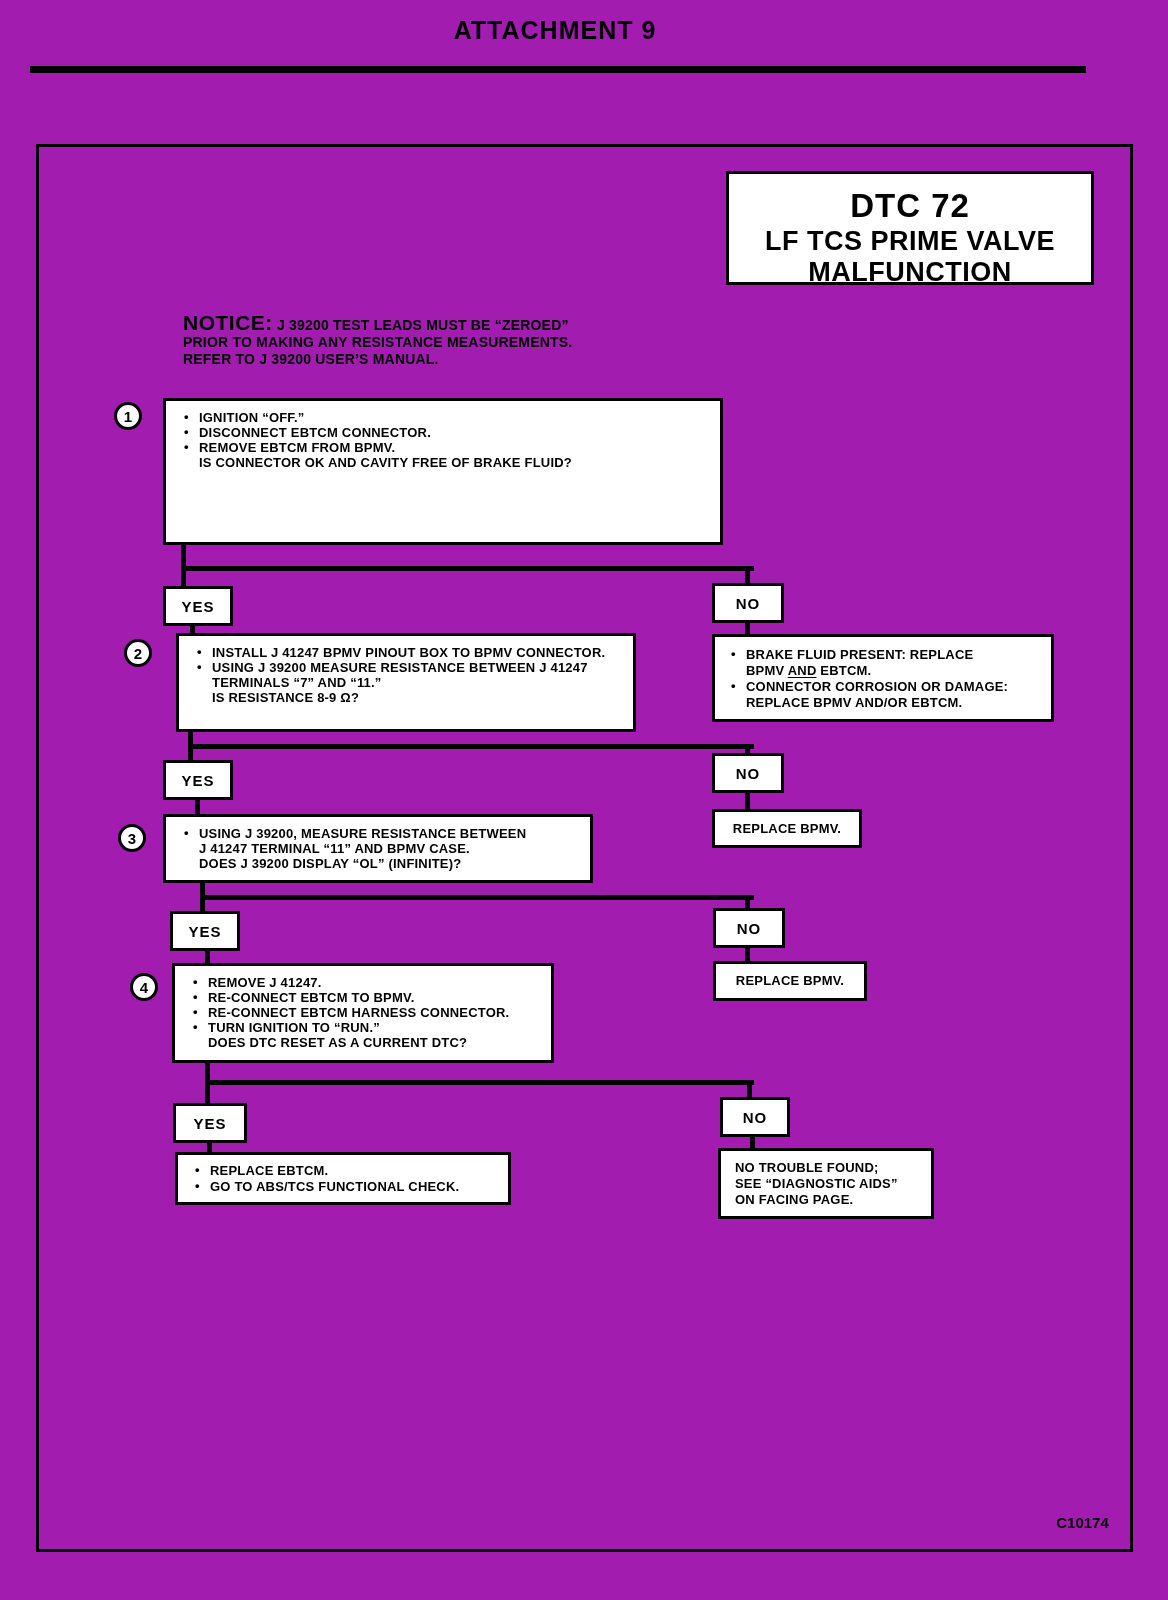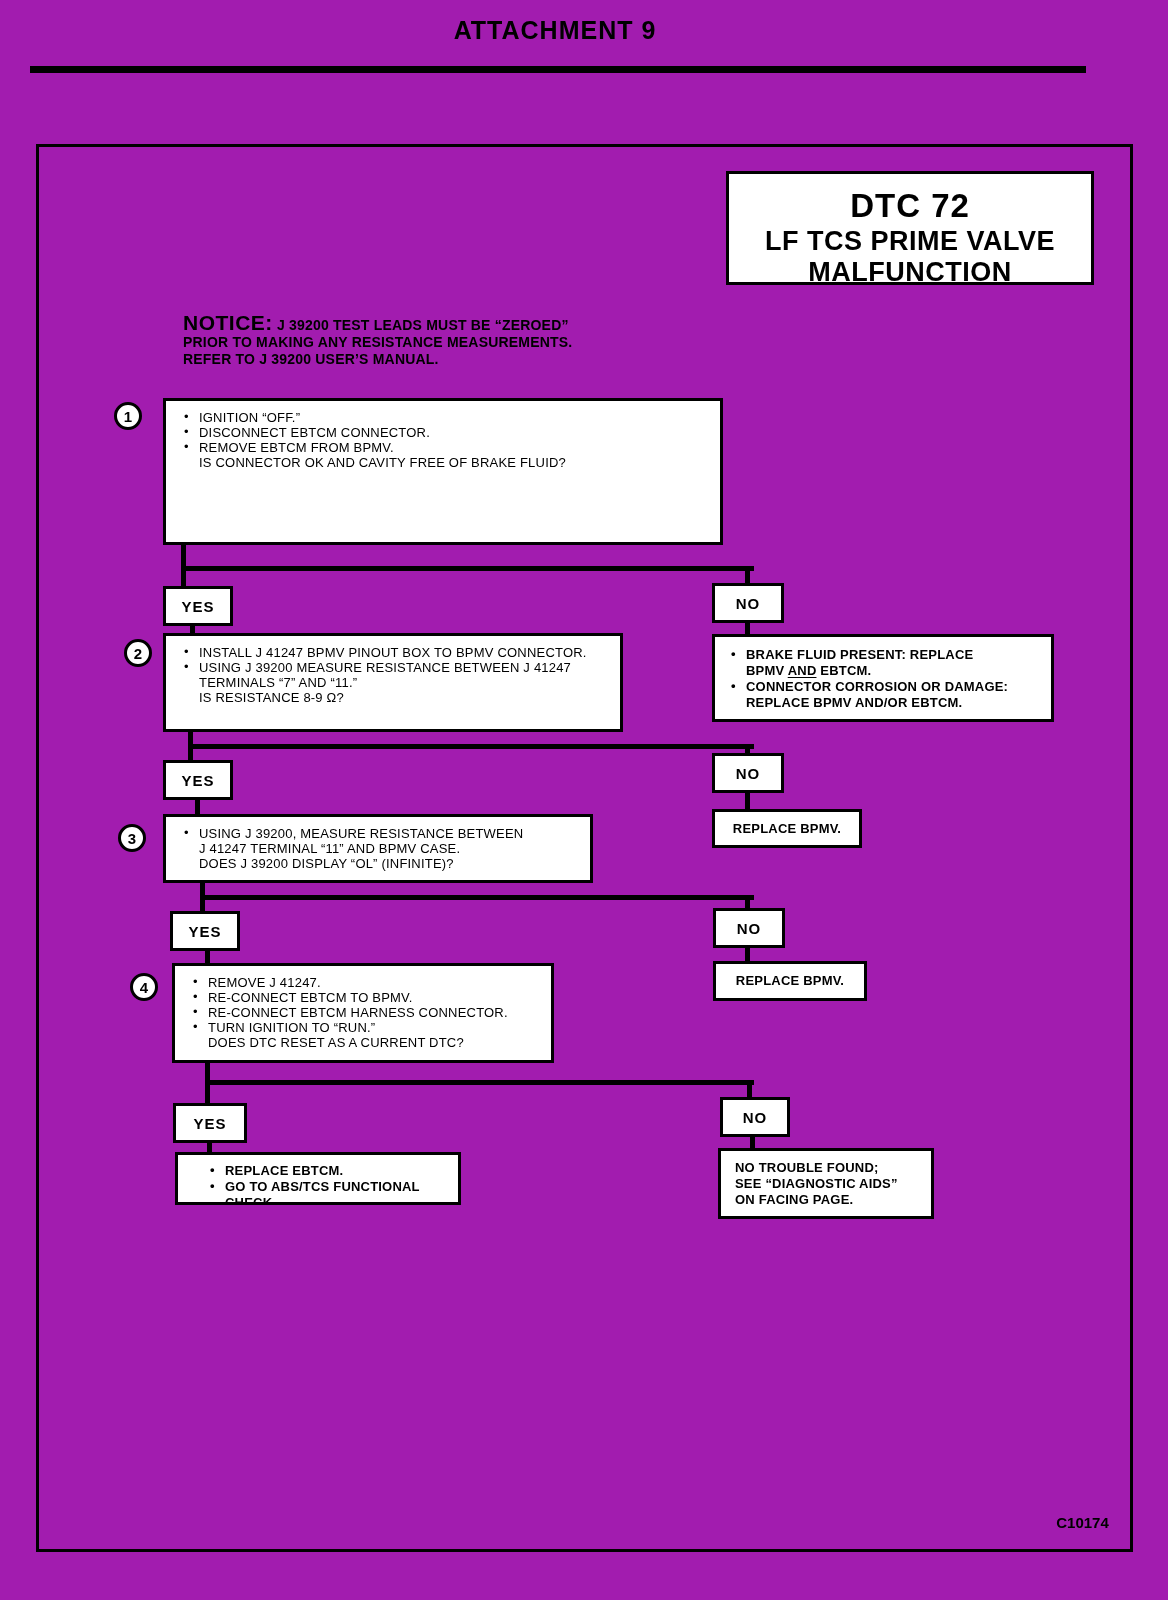--- a/index.html
+++ b/index.html
@@ -17,21 +17,21 @@
   .titlebox {
     position:absolute; left:726px; top:144px; width:368px; height:114px;
     border:3px solid #000; background:#fff; text-align:center; padding-top:12px;margin-top:27px;
   }
   .t-code { font-size:33px; font-weight:700; line-height:40px; letter-spacing:1px; }
   .t-line { font-size:27px; font-weight:700; line-height:31px; letter-spacing:0.5px; }
   .notice { position:absolute; left:163px; top:314px; width:490px; font-weight:700; font-size:14px; line-height:17px; letter-spacing:0.2px;margin-left:20px; }
   .notice-label { font-size:21px; letter-spacing:0.5px; }
   .stepbox {
     position:absolute; border:3px solid #000; background:#fff;
-    font-size:13px; font-weight:400; line-height:15px; letter-spacing:0.2px;
+    font-size:13px; font-weight:700; line-height:15px; letter-spacing:0.2px;
     padding:9px 16px; overflow:hidden;
   }
   .bullet { position:relative; padding-left:17px; }
   .bullet::before { content:"\2022"; position:absolute; left:2px; top:-1px; }
   .question { padding-left:17px; }
   .circle {
     position:absolute; width:28px; height:28px; border:3px solid #000; border-radius:50%;
     text-align:center; line-height:24px; font-weight:700; font-size:15px; background:#fff;
   }
   .ynbox {
@@ -81,21 +81,21 @@
   <div class="hline" style="left:181px;top:566px;width:573px;height:5px"></div>
   <div class="vline" style="left:745px;top:566px;width:5px;height:17px"></div>
 
   <div class="ynbox" style="left:163px;top:586px;width:70px;height:40px">YES</div>
   <div class="ynbox" style="left:712px;top:583px;width:72px;height:40px">NO</div>
 
   <div class="vline" style="left:190px;top:626px;width:5px;height:8px"></div>
   <div class="vline" style="left:745px;top:623px;width:5px;height:11px"></div>
 
   <div class="circle" style="left:124px;top:639px">2</div>
-  <div class="stepbox" style="left:163px;top:633px;width:460px;height:99px;padding-right:18px">
+  <div class="stepbox" style="left:176px;top:633px;width:460px;height:99px;padding-right:18px">
     <div class="bullet">INSTALL J 41247 BPMV PINOUT BOX TO BPMV CONNECTOR.</div>
     <div class="bullet">USING J 39200 MEASURE RESISTANCE BETWEEN J 41247 TERMINALS “7” AND “11.”</div>
     <div class="question">IS RESISTANCE 8-9 Ω?</div>
   </div>
 
   <div class="resultbox" style="left:712px;top:634px;width:342px;height:88px;padding:10px 12px 10px 14px">
     <div class="bullet">
       <span>BRAKE FLUID PRESENT: REPLACE</span><br>
       <span>BPMV </span><span class="u">AND</span><span> EBTCM.</span>
     </div>
@@ -147,21 +147,21 @@
   <div class="vline" style="left:205px;top:1063px;width:5px;height:40px"></div>
   <div class="hline" style="left:205px;top:1080px;width:549px;height:5px"></div>
   <div class="vline" style="left:747px;top:1080px;width:5px;height:17px"></div>
 
   <div class="ynbox" style="left:173px;top:1103px;width:74px;height:40px">YES</div>
   <div class="ynbox" style="left:720px;top:1097px;width:70px;height:40px">NO</div>
 
   <div class="vline" style="left:207px;top:1143px;width:5px;height:9px"></div>
   <div class="vline" style="left:750px;top:1137px;width:5px;height:11px"></div>
 
-  <div class="resultbox" style="left:175px;top:1152px;width:286px;height:53px;padding:8px 12px 8px 30px">
+  <div class="resultbox" style="left:175px;top:1152px;width:336px;height:53px;padding:8px 12px 8px 15px">
     <div class="bullet">REPLACE EBTCM.</div>
     <div class="bullet">GO TO ABS/TCS FUNCTIONAL CHECK.</div>
   </div>
 
   <div class="resultbox" style="left:718px;top:1148px;width:216px;height:71px;padding:9px 10px 9px 14px">
     <span>NO TROUBLE FOUND;</span><br>
     <span>SEE “DIAGNOSTIC AIDS”</span><br>
     <span>ON FACING PAGE.</span>
   </div>
 

